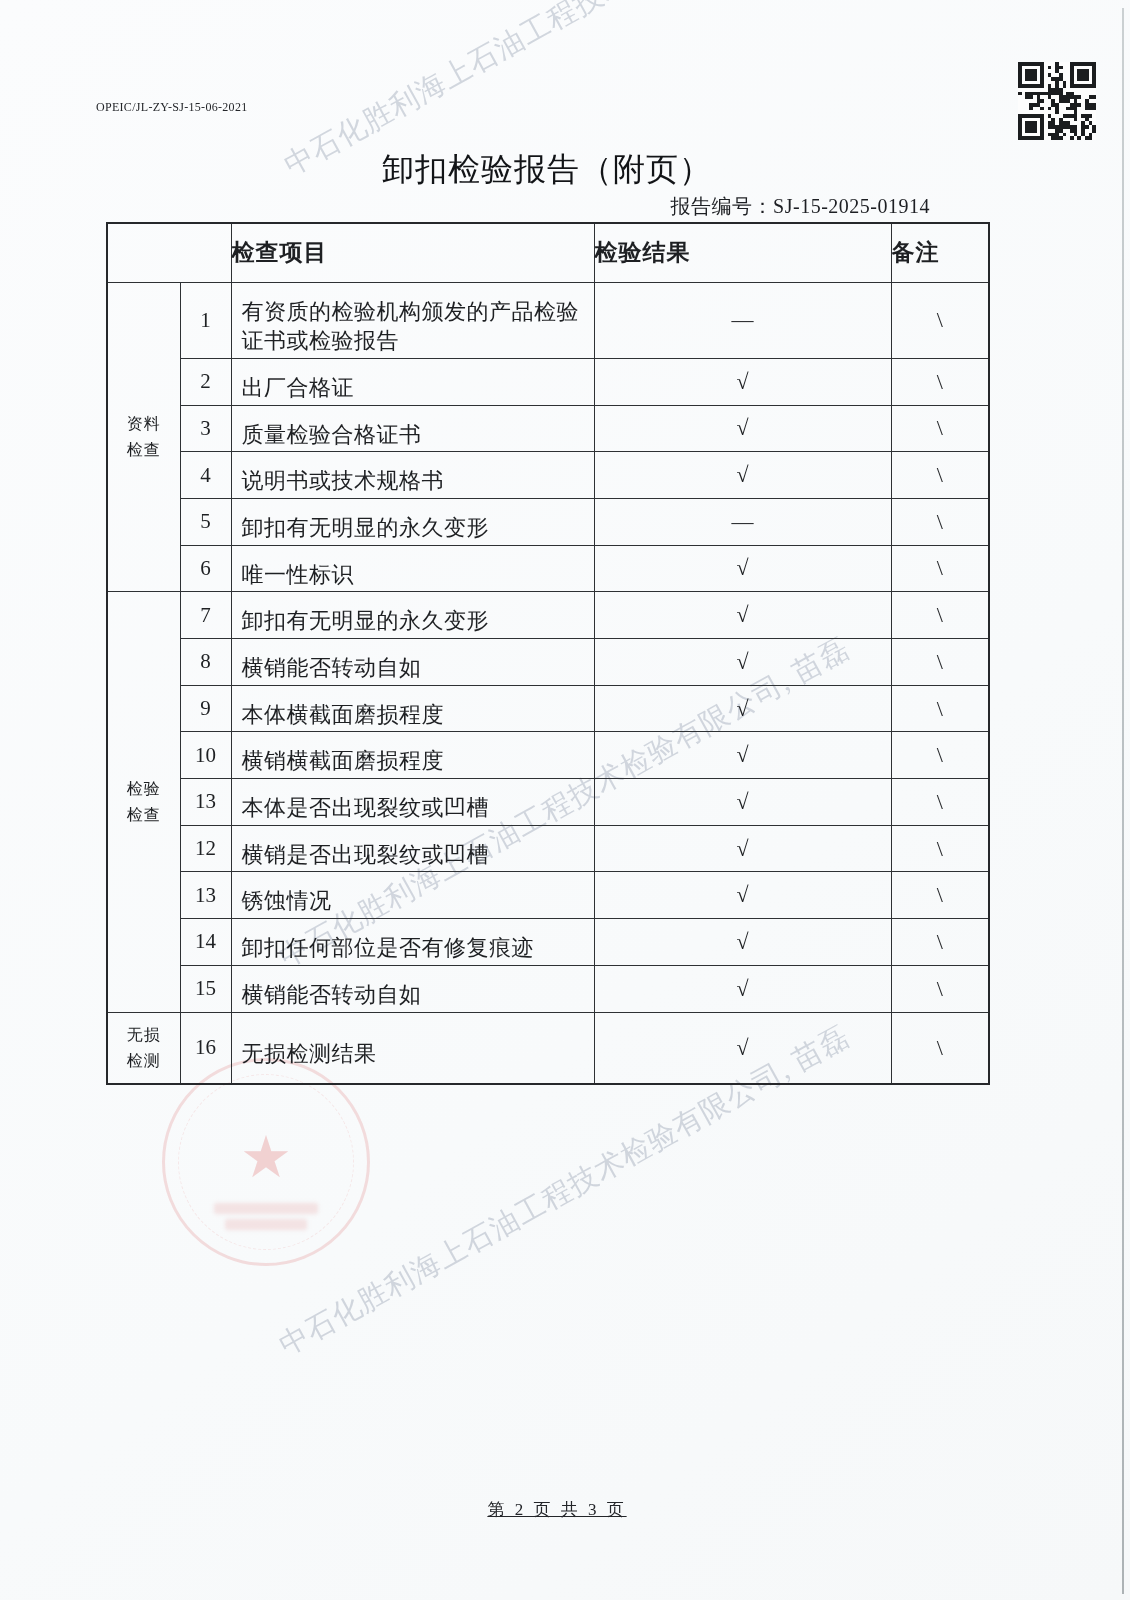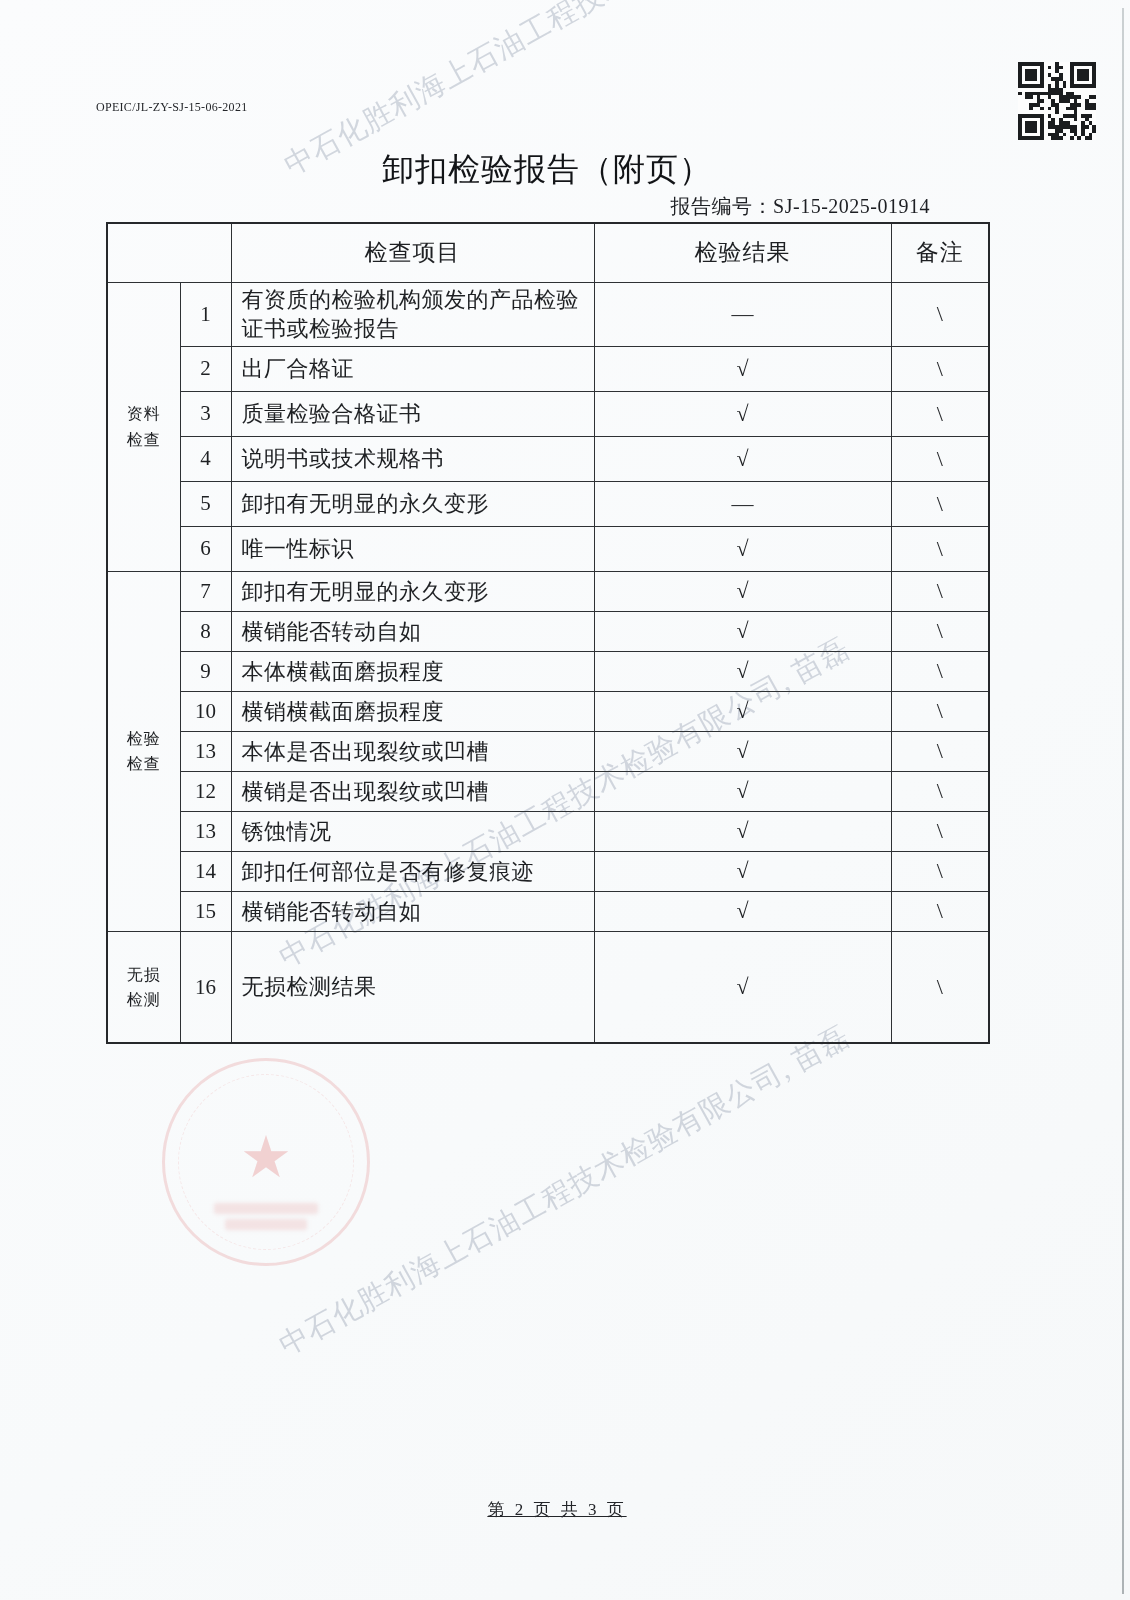--- a/index.html
+++ b/index.html
@@ -56,30 +56,30 @@
     position:absolute;left:106px;top:222px;width:882px;
     border-collapse:collapse;table-layout:fixed;
     background:transparent;color:#1e2023;
     border:2px solid #26282b;
   }
   .tbl td,.tbl th{border:1px solid #2e3134;padding:0;}
   .tbl tr.hrow{height:59px;}
   .tbl tr.rw1{height:64px;}
   .tbl tr.rwA{height:45px;}
   .tbl tr.rwB{height:40px;}
-  .tbl tr.rw16{height:112px;}
-  .tbl th{font-size:23px;font-weight:normal;text-align:center;letter-spacing:1px;}
+  .tbl tr.rw16{height:72px;}
+  .tbl th{font-size:23px;font-weight:bold;text-align:left;letter-spacing:1px;}
   td.cat{
     text-align:center;font-size:16px;line-height:1.6;
     white-space:pre-line;letter-spacing:1px;
   }
   td.num{text-align:center;font-size:21px;}
   td.item{
     text-align:left;font-size:22px;letter-spacing:.5px;
-    padding:2px 4px 2px 10px;line-height:1.35;
+    padding:14px 4px 2px 10px;line-height:1.35;
   }
   td.result{text-align:center;font-size:22px;}
   td.remark{text-align:center;font-size:22px;}
 
   .footer{
     position:absolute;left:0;top:1498px;width:1114px;
     text-align:center;font-size:17px;color:#232529;letter-spacing:3px;text-decoration:underline;
   }
 
   

